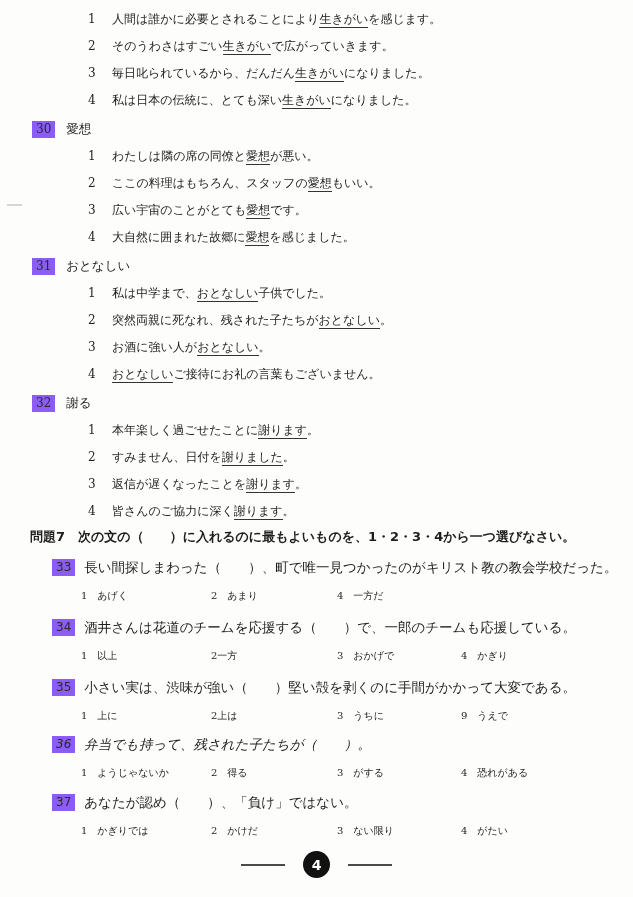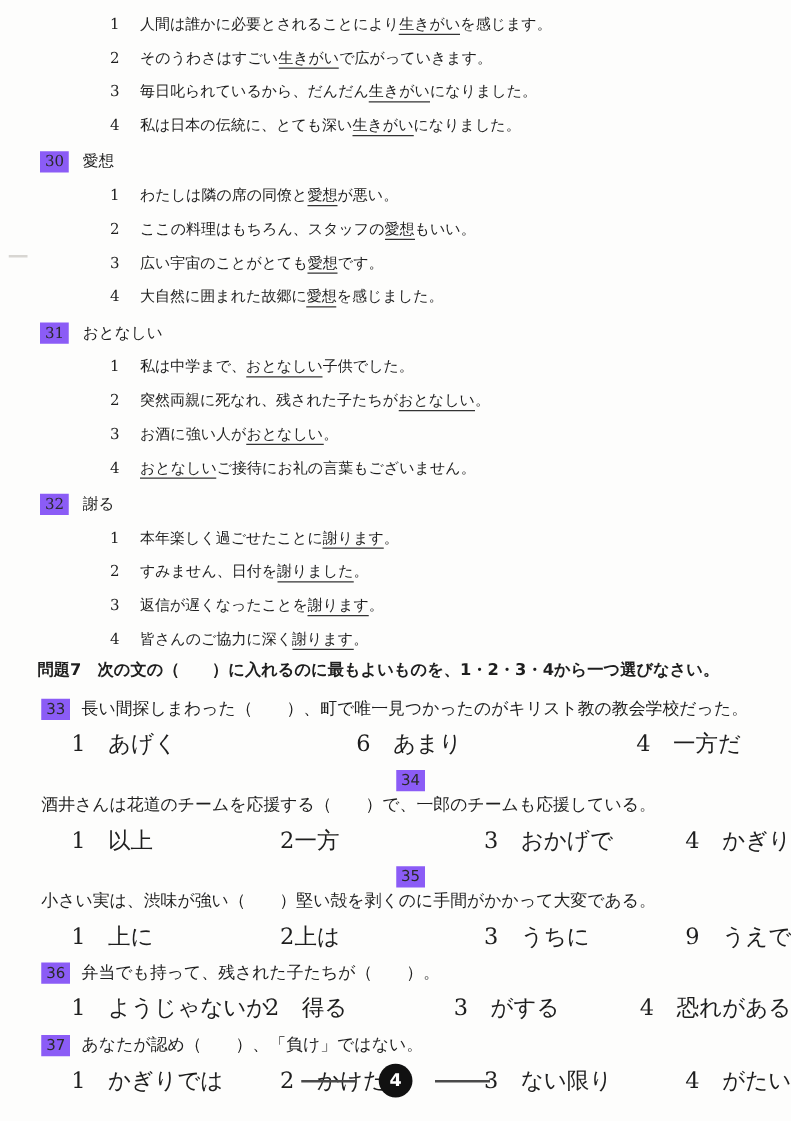--- a/index.html
+++ b/index.html
@@ -45,40 +45,39 @@
   .gheading {
     margin-top:0;
     padding-left:30px;
     font-family:"DejaVu Sans","Liberation Sans",sans-serif;
     font-weight:bold;
     font-size:13px; line-height:24px;
     white-space:nowrap;
   }
   .gq-line {
     display:flex; align-items:baseline;
-    padding-left:33px;
+    padding-left:52px;
     font-family:"DejaVu Sans","Liberation Sans",sans-serif;
     font-size:13.5px; line-height:22px;
     white-space:nowrap;
   }
   .gq-line .qbox { align-self:center; margin-right:9px; }
   .gq-opts {
     display:flex;
-    padding-left:57px;
+    padding-left:81px;
     margin-top:7px;
-    font-size:18px; line-height:22px;
+    font-size:10px; line-height:22px;
     white-space:nowrap;
-    justify-content:space-between;
   }
   .gcell { flex:none; }
   .gcell:nth-child(1) { width:130px; }
   .gcell:nth-child(2) { width:126px; }
   .gcell:nth-child(3) { width:124px; }
 
-  .mt7 { margin-top:7px; } .mt9 { margin-top:9px;flex-direction:column; } .mt6 { margin-top:6px; }
+  .mt7 { margin-top:7px; } .mt9 { margin-top:9px; } .mt6 { margin-top:6px;font-style:italic; }
 
   
   .footer {
     position:absolute; left:0; top:851px; width:633px;
     display:flex; align-items:center; justify-content:center; gap:18px;
   }
   .fdash { width:44px; height:2px; background:#4a4a4a; }
   .fcircle {
     width:27px; height:27px; border-radius:50%;
     background:#111; color:#fff;
@@ -183,21 +182,21 @@
 
   <div class="gheading">問題7　次の文の（　　）に入れるのに最もよいものを、1・2・3・4から一つ選びなさい。</div>
 
   <section>
     <div class="gq-line mt7">
       <span class="qbox">33</span>
       <span>長い間探しまわった（　　）、町で唯一見つかったのがキリスト教の教会学校だった。</span>
     </div>
     <div class="gq-opts">
       <span class="gcell">1　あげく</span>
-      <span class="gcell">6　あまり</span>
+      <span class="gcell">2　あまり</span>
       <span class="gcell">4　一方だ</span>
     </div>
   </section>
 
   <section>
     <div class="gq-line mt9">
       <span class="qbox">34</span>
       <span>酒井さんは花道のチームを応援する（　　）で、一郎のチームも応援している。</span>
     </div>
     <div class="gq-opts">

